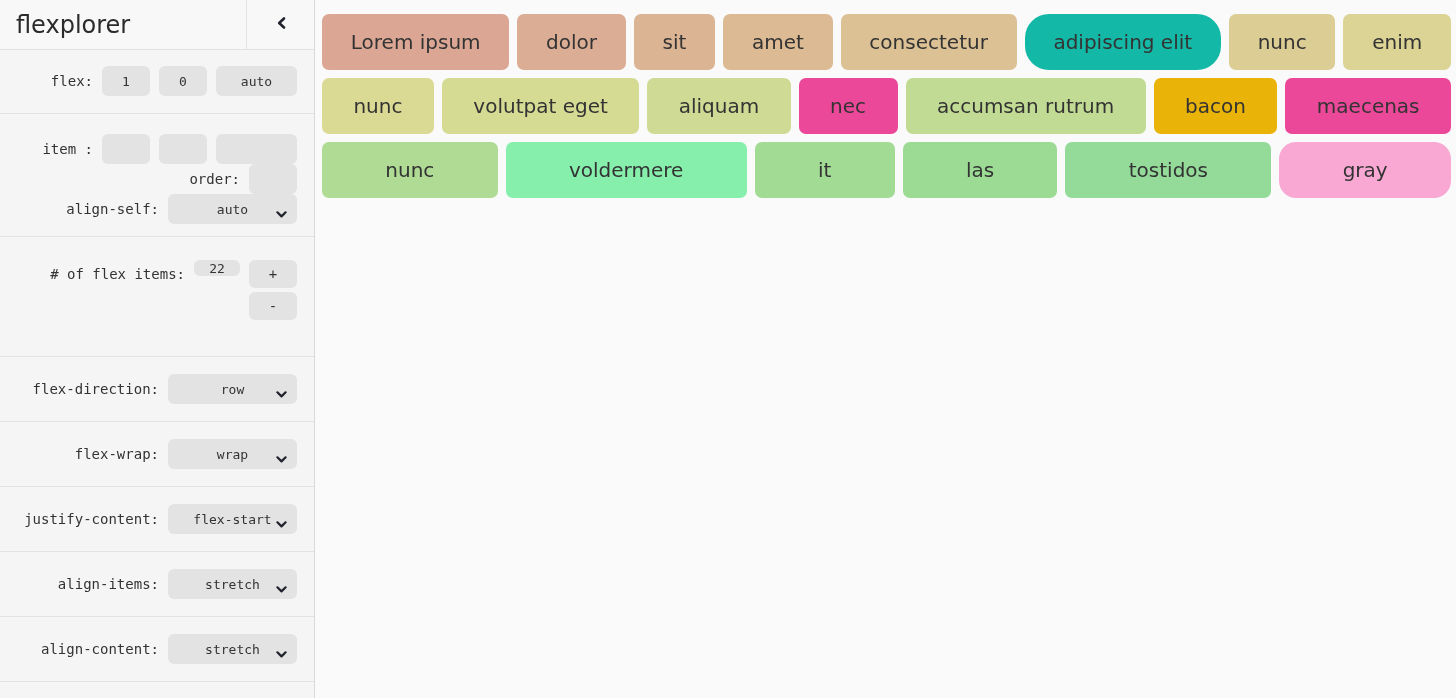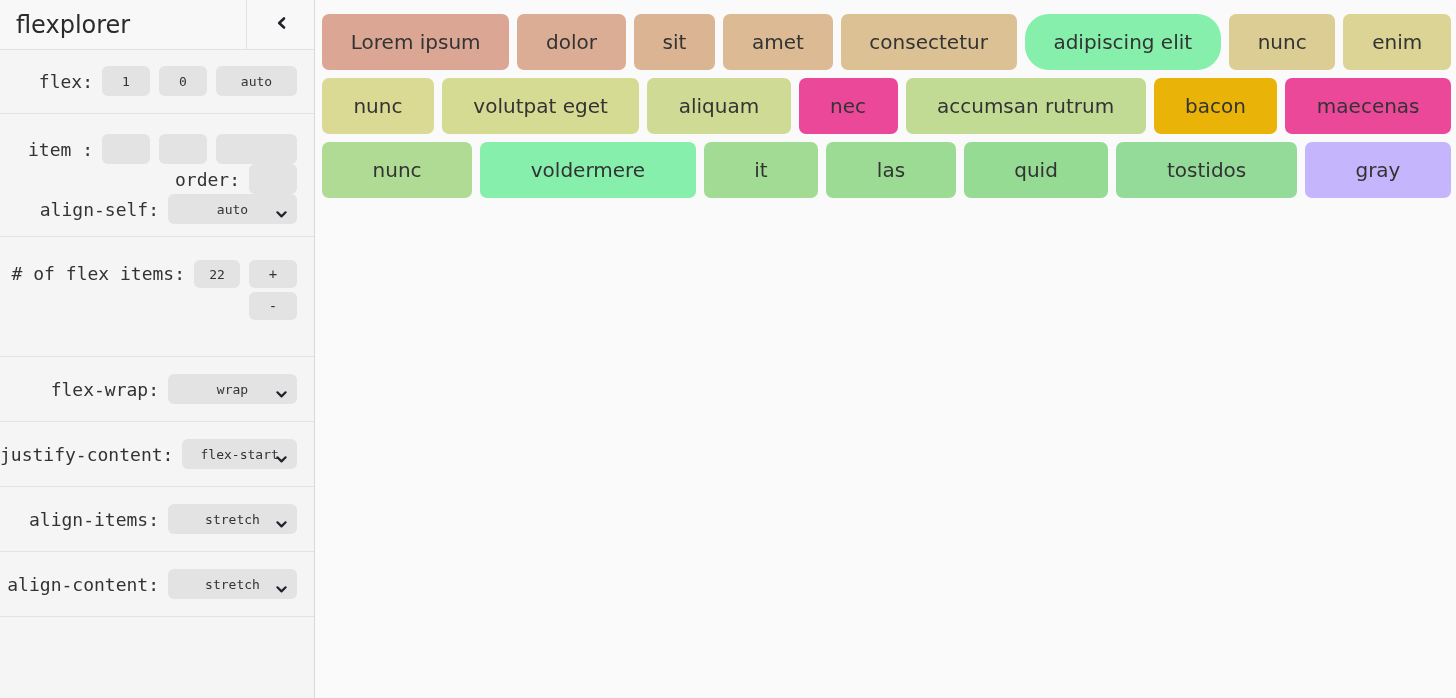--- a/index.html
+++ b/index.html
@@ -50,35 +50,35 @@
     align-items: center;
     padding-right: 17px;
     gap: 9px;
   }
   .sec-flex  { padding: 16px 0 17px; }
   .sec-item  { padding: 20px 0 12px; }
   .sec-item .row + .row { }
   .sec-count { padding: 23px 0 36px; }
   .sec-sel   { padding: 17px 0; }
 
-  .lbl { font-size: 18px; color: #333; white-space: pre; }
+  .lbl { font-size: 14px; color: #333; white-space: pre; }
   .ctl {
     background: #e3e3e3;
     border: none;
     border-radius: 6px;
     height: 30px;
     font-family: "DejaVu Sans Mono", monospace;
     font-size: 13px;
     color: #333;
     text-align: center;
     outline: none;
   }
   .in-sm { width: 48px; }
   .in-lg { width: 81px; }
-  .in-cnt { width: 46px; height: 28px; }
+  .in-cnt { width: 46px; height: 16px; }
 
   .selectbox {
     width: 129px;
     height: 30px;
     background: #e3e3e3;
     border-radius: 6px;
     position: relative;
     display: flex;
     align-items: center;
     justify-content: center;
@@ -182,20 +182,33 @@
       <div class="row row-count">
         <span class="lbl"># of flex items:</span>
         <input class="ctl in-cnt" value="22" style="">
         <div class="btn-col">
           <button class="stp-btn">+</button>
           <button class="stp-btn">-</button>
         </div>
       </div>
     </section>
 
+    <section class="sec sec-sel">
+      <div class="row">
+        <span class="lbl">flex-direction:</span>
+        <div class="selectbox">
+          <span>row</span>
+          <span class="chev">
+            <svg width="11" height="7" viewBox="0 0 11 7">
+                <path d="M1.4 1.3 L5.5 5.4 L9.6 1.3" fill="none" stroke="#20222c" stroke-width="2.2" stroke-linecap="round" stroke-linejoin="round"></path>
+              </svg>
+          </span>
+        </div>
+      </div>
+    </section>
 
     <section class="sec sec-sel">
       <div class="row">
         <span class="lbl">flex-wrap:</span>
         <div class="selectbox">
           <span>wrap</span>
           <span class="chev">
             <svg width="11" height="7" viewBox="0 0 11 7">
                 <path d="M1.4 1.3 L5.5 5.4 L9.6 1.3" fill="none" stroke="#20222c" stroke-width="2.2" stroke-linecap="round" stroke-linejoin="round"></path>
               </svg>
@@ -248,37 +261,36 @@
 
   </aside>
 
   <main class="playground">
       <div class="flex-row">
         <div class="flex-item" style="background: rgb(219, 167, 148);">Lorem ipsum</div>
         <div class="flex-item" style="background: rgb(219, 173, 148);">dolor</div>
         <div class="flex-item" style="background: rgb(219, 180, 148);">sit</div>
         <div class="flex-item" style="background: rgb(219, 186, 148);">amet</div>
         <div class="flex-item" style="background: rgb(219, 193, 148);">consectetur</div>
-        <div class="flex-item" style="background: #86efac; border-radius: 24px;">adipiscing elit</div>
+        <div class="flex-item" style="background: #14b8a6; border-radius: 24px;">adipiscing elit</div>
         <div class="flex-item" style="background: rgb(219, 205, 148);">nunc</div>
         <div class="flex-item" style="background: rgb(219, 212, 148);">enim</div>
       </div>
       <div class="flex-row">
         <div class="flex-item" style="background: rgb(219, 218, 148);">nunc</div>
         <div class="flex-item" style="background: rgb(214, 219, 148);">volutpat eget</div>
         <div class="flex-item" style="background: rgb(207, 219, 148);">aliquam</div>
         <div class="flex-item" style="background: #ec4899;">nec</div>
         <div class="flex-item" style="background: rgb(194, 219, 148);">accumsan rutrum</div>
         <div class="flex-item" style="background: #eab308;">bacon</div>
         <div class="flex-item" style="background: #ec4899;">maecenas</div>
       </div>
       <div class="flex-row">
         <div class="flex-item" style="background: rgb(175, 219, 148);">nunc</div>
         <div class="flex-item" style="background: #86efac;">voldermere</div>
         <div class="flex-item" style="background: rgb(162, 219, 148);">it</div>
         <div class="flex-item" style="background: rgb(155, 219, 148);">las</div>
-        <div class="flex-item" style="background: rgb(149, 219, 148);">quid</div>
         <div class="flex-item" style="background: rgb(148, 219, 153);">tostidos</div>
-        <div class="flex-item" style="background: #c4b5fd;">gray</div>
+        <div class="flex-item" style="background: #f9a8d4; border-radius: 17px;">gray</div>
       </div>
     </main>
 
 </div>
 
 </body></html>

